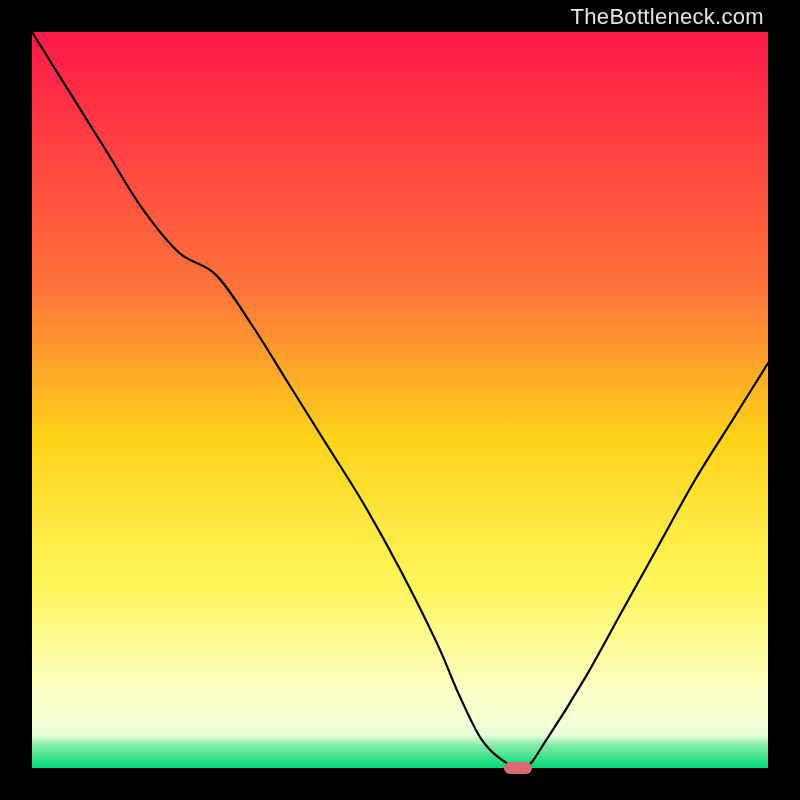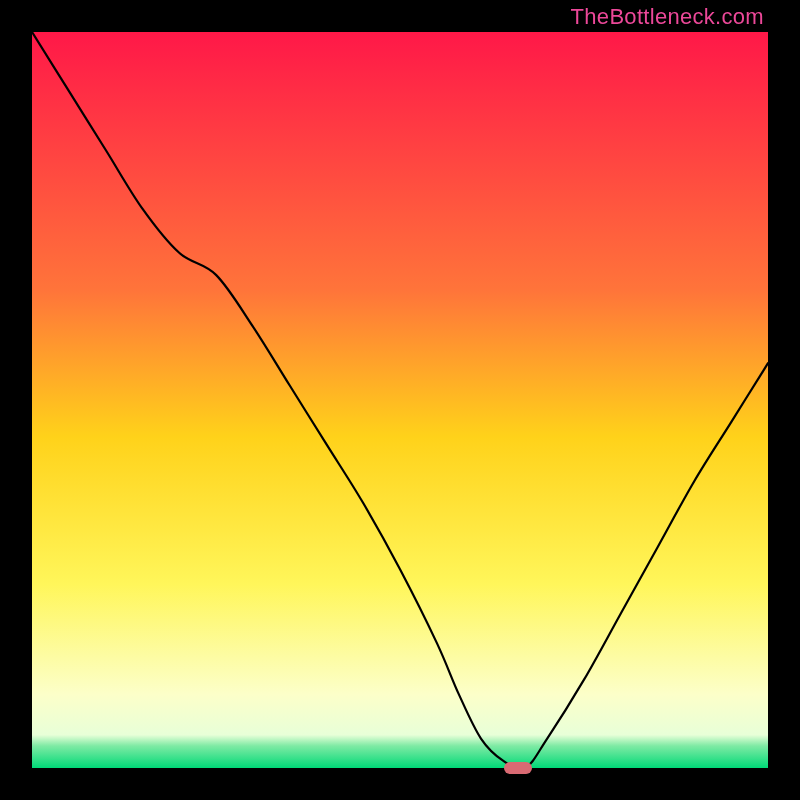--- a/index.html
+++ b/index.html
@@ -23,21 +23,21 @@
     position: absolute;
     left: 0;
     top: 0;
     width: 736px;
     height: 736px;
   }
   .watermark {
     position: absolute;
     top: 4px;
     right: 36px;
-    color: #ec4899;
+    color: #e5e5e5;
     font-size: 22px;
     font-weight: 500;
     letter-spacing: 0.3px;
     z-index: 10;
     margin-left: 42px;
   }
   .curve-layer {
     position: absolute;
     left: 32px;
     top: 32px;

